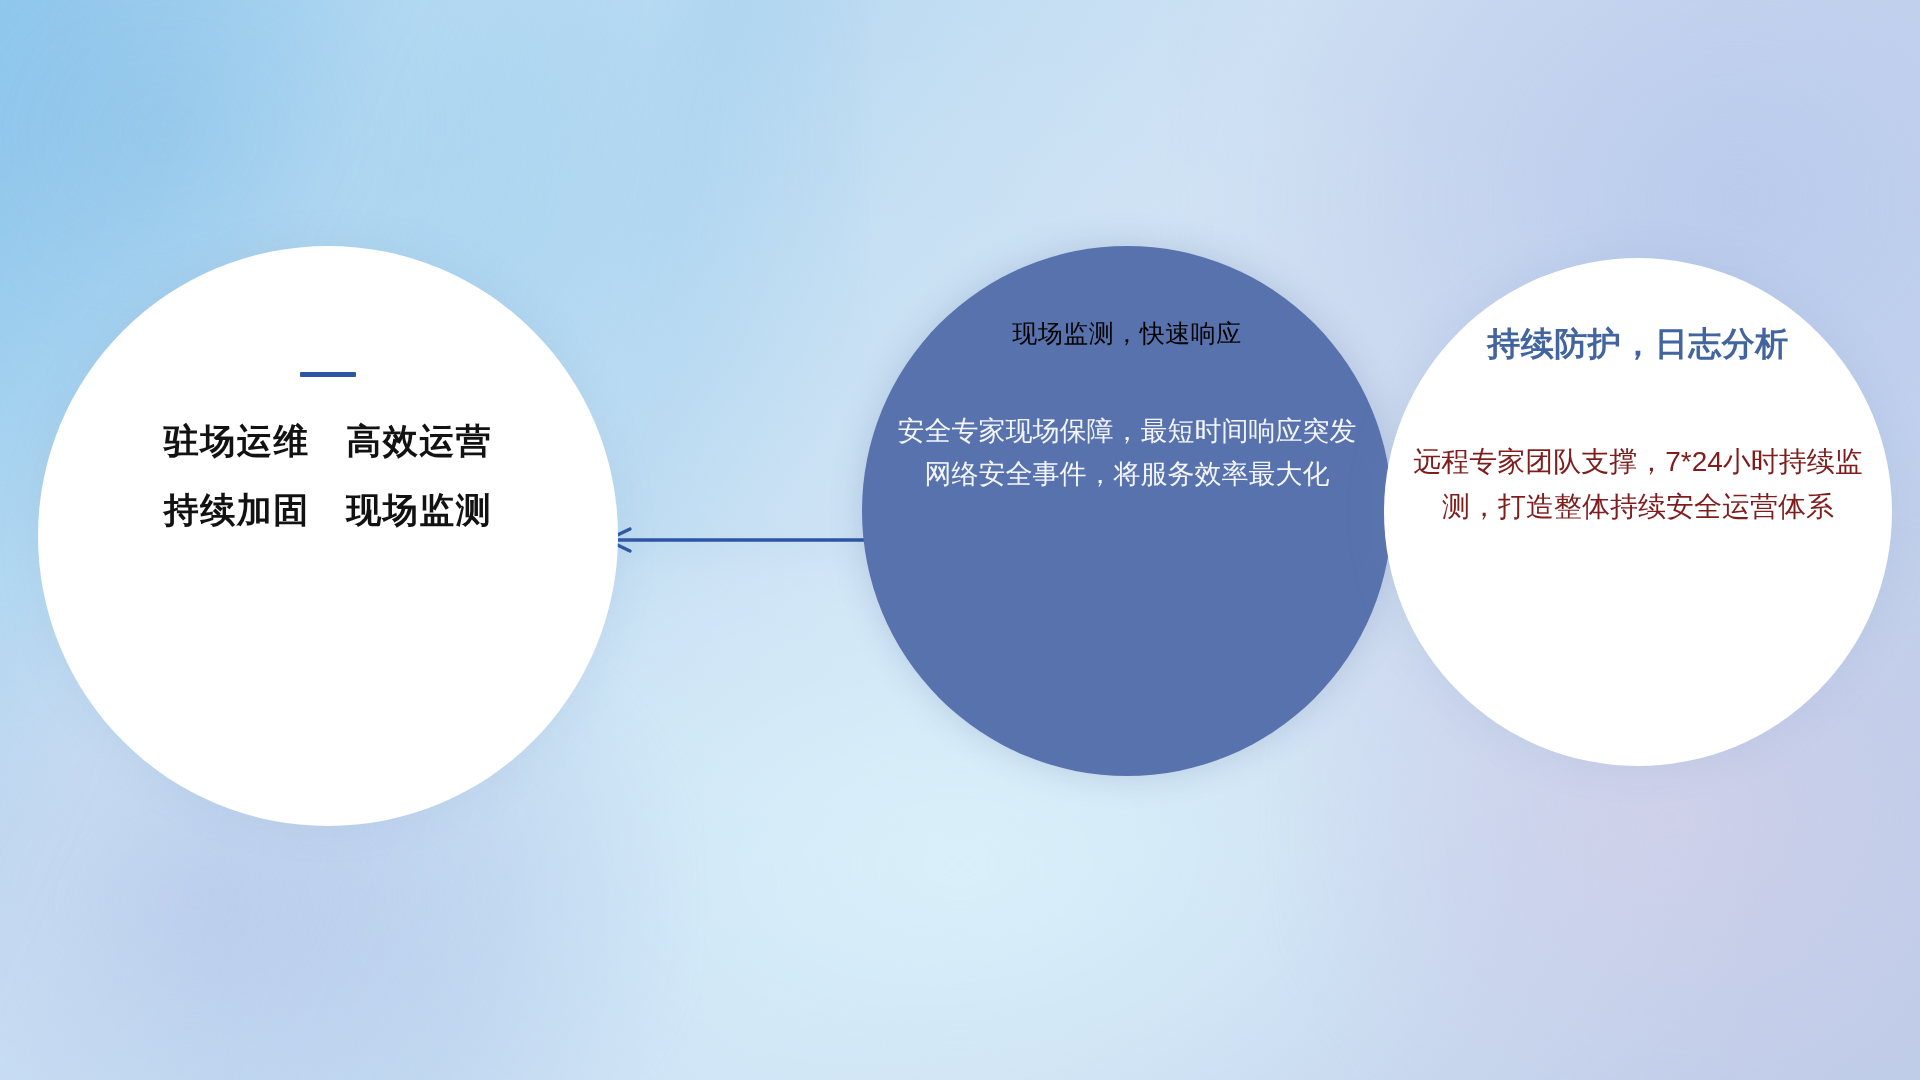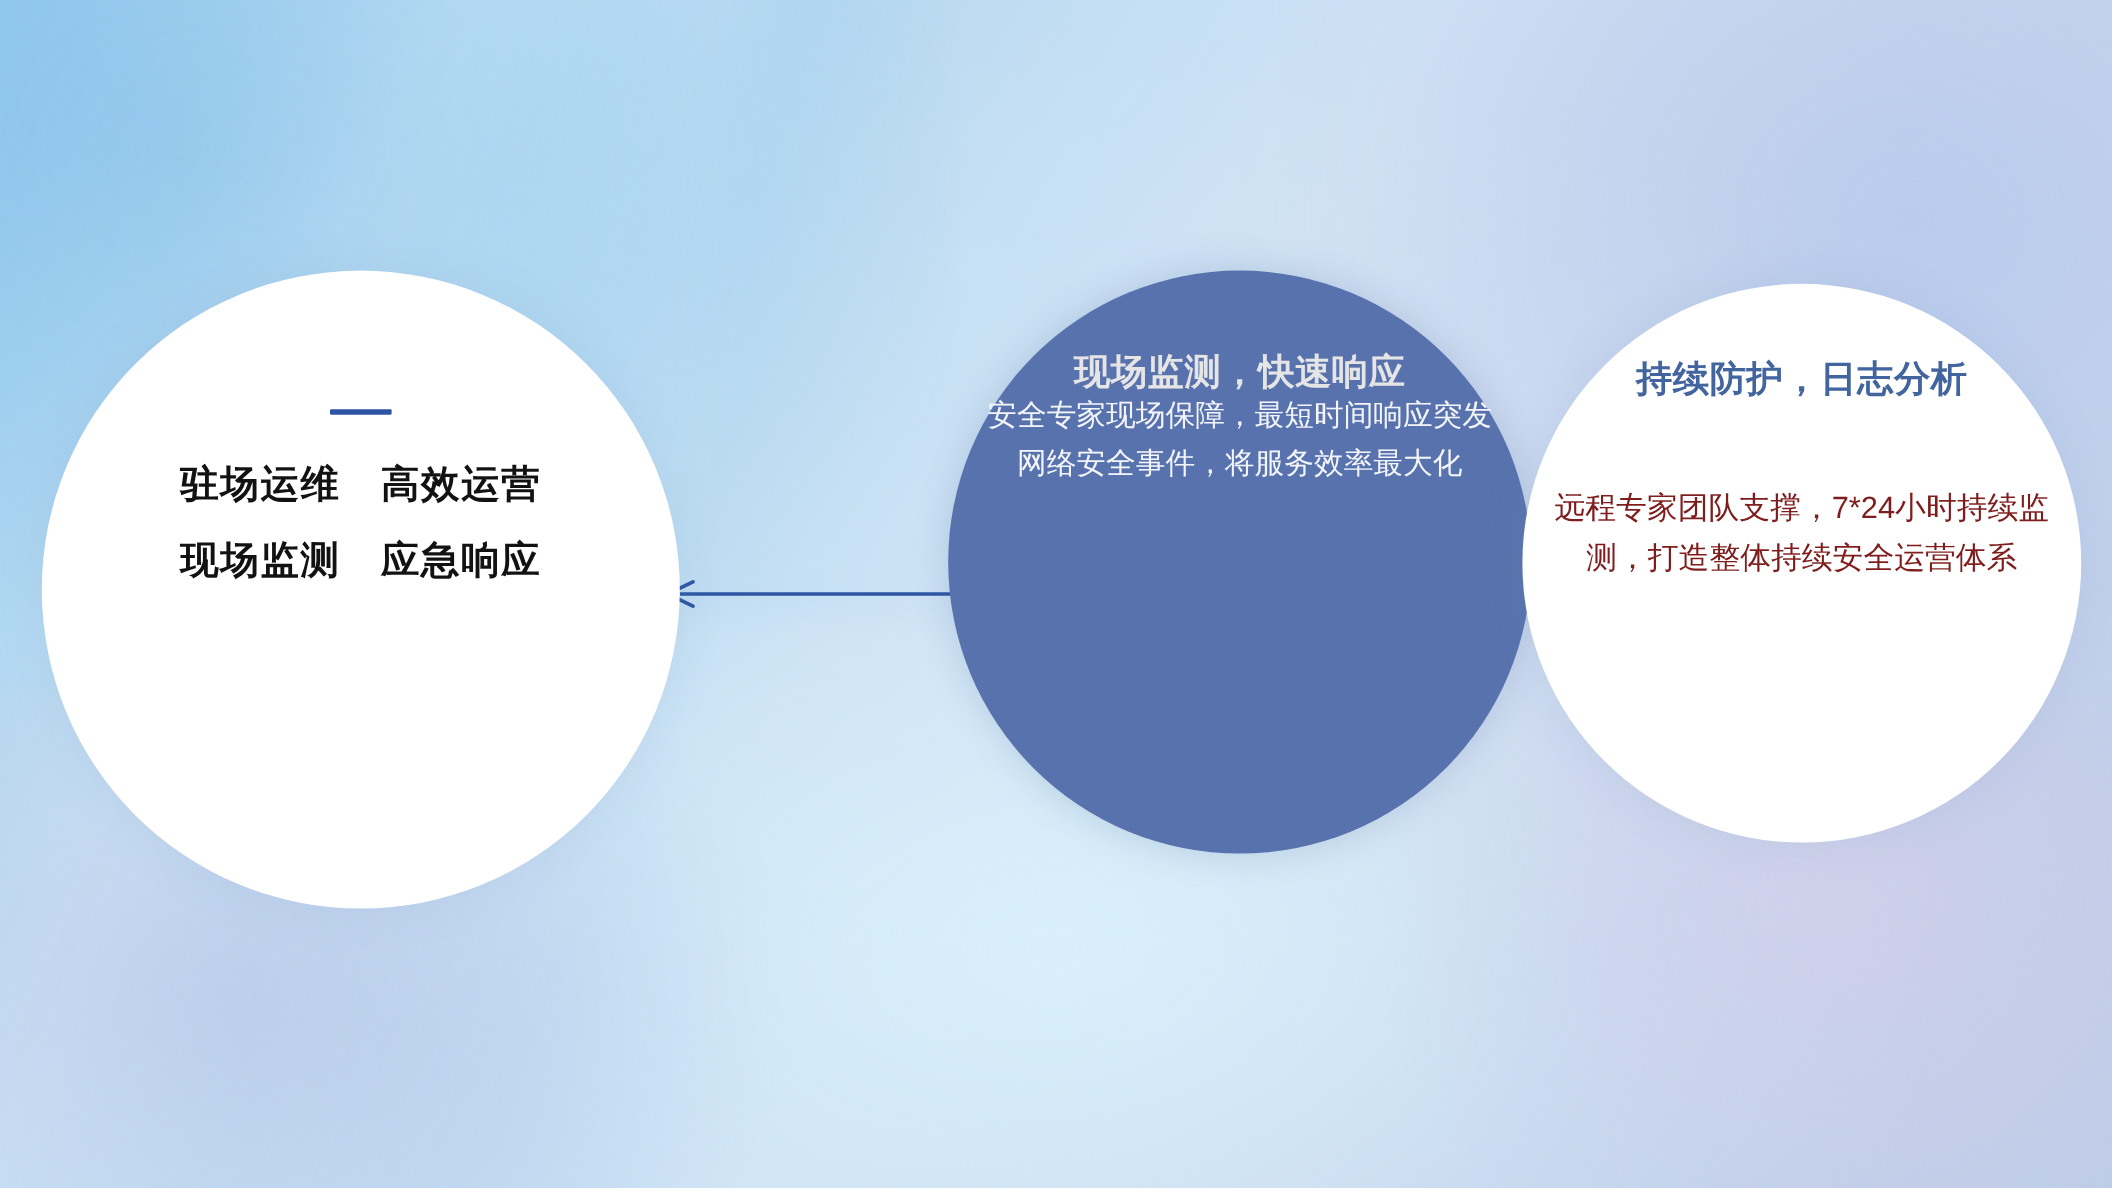--- a/index.html
+++ b/index.html
@@ -172,28 +172,29 @@
   
   .mid-inner {
     position: absolute;
     left: 0; right: 0;
     top: 74px;
     text-align: center;
     padding: 0 26px;
     box-sizing: border-box;
   }
   #mid-heading {
-    font-size: 33px;
-    font-weight: bold;
-    color: #e5e5e5;
+    font-size: 25px;
+    font-weight: normal;
+    color: #000000;
     letter-spacing: 0.5px;
     line-height: 1.1;
     white-space: nowrap;
   }
   #mid-body {
+    margin-top: 62px;
     font-size: 27px;
     color: #f3f5fb;
     line-height: 1.62;
     font-weight: normal;
     padding: 0 4px;
   }
 
   
   .right-inner {
     position: absolute;
@@ -245,21 +246,21 @@
 
   <svg id="flow-arrow" viewBox="0 0 280 56">
     <line x1="272" y1="28" x2="22" y2="28" stroke="#2d55a3" stroke-width="3.4" stroke-linecap="butt"></line>
     <polyline points="34,17 11,28 34,39" fill="none" stroke="#2d55a3" stroke-width="3.4" stroke-linecap="round" stroke-linejoin="miter"></polyline>
   </svg>
 
   <div class="circle" id="circle-left">
     <div class="left-inner">
       <div id="left-dash"></div>
       <div class="left-line">驻场运维　高效运营</div>
-      <div class="left-line">现场监测　应急响应</div>
+      <div class="left-line">持续加固　现场监测</div>
     </div>
   </div>
 
   <div class="circle" id="circle-middle">
     <div class="mid-inner">
       <div id="mid-heading">现场监测，快速响应</div>
       <div id="mid-body">安全专家现场保障，最短时间响应突发网络安全事件，将服务效率最大化</div>
     </div>
   </div>
 

